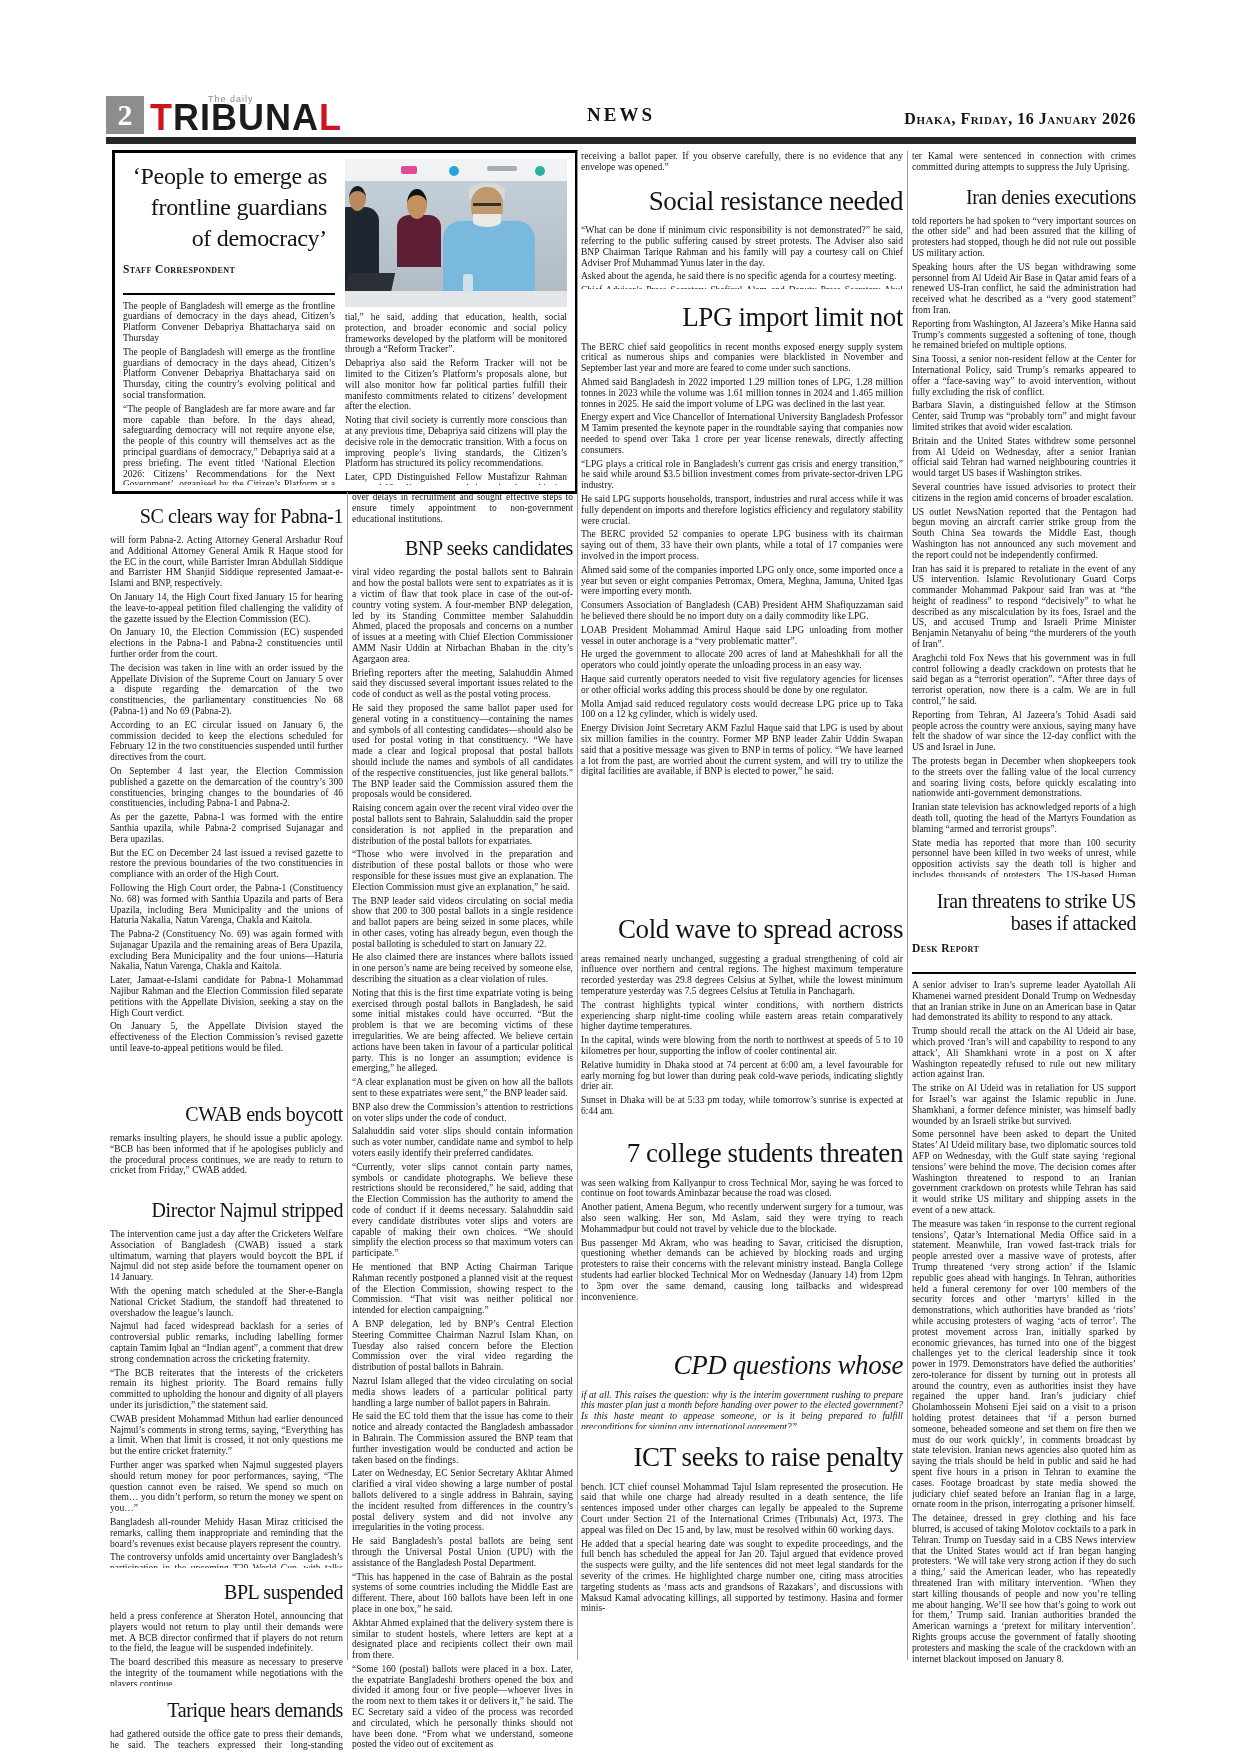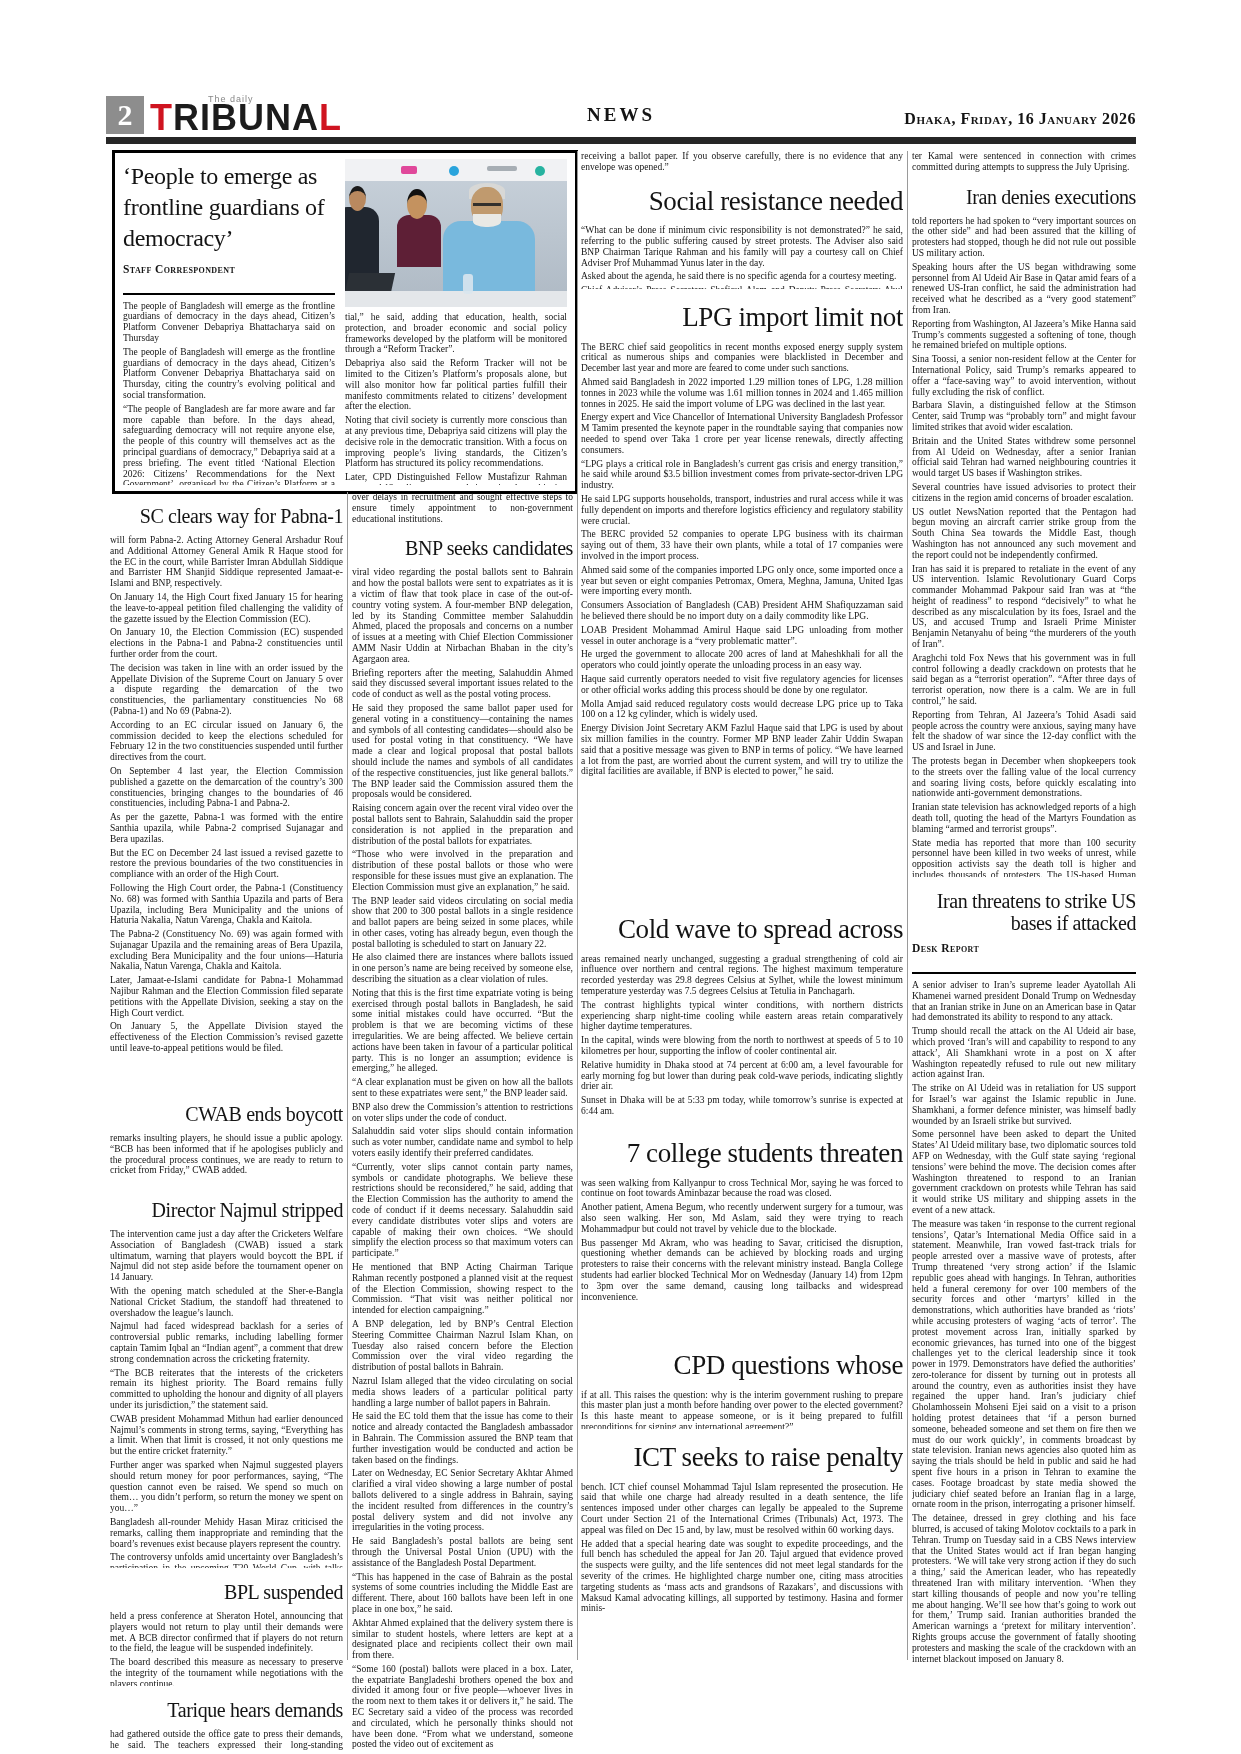--- a/index.html
+++ b/index.html
@@ -18,22 +18,22 @@
   .hdr-section{position:absolute;left:0;right:0;top:10px;text-align:center;font-weight:bold;
                font-size:19px;letter-spacing:3px;font-variant:small-caps;}
   .hdr-date{position:absolute;right:0;top:16px;font-size:16px;font-weight:bold;
             font-variant:small-caps;letter-spacing:0.5px;}
   .toprule{position:absolute;left:106px;top:137px;width:1030px;height:7px;background:#262626;}
   
   .leadbox{position:absolute;left:112px;top:150px;width:444px;height:326px;
            border:3px solid #000;padding:6px 8px;overflow:hidden;display:flex;gap:10px;}
   .lead-left{flex:0 0 212px;overflow:hidden;}
   .lead-right{flex:1;overflow:hidden;}
-  .leadbox h1{font-size:24px;font-weight:400;text-align:left;line-height:1.3;
-              margin:2px 0 8px;letter-spacing:-0.3px;}
+  .leadbox h1{font-size:24px;font-weight:400;text-align:right;line-height:1.3;
+              margin:2px 8px 8px;letter-spacing:-0.3px;}
   .byline{font-variant:small-caps;font-weight:bold;font-size:11.5px;letter-spacing:0.4px;
           border-bottom:2.5px solid #000;padding-bottom:18px;margin:2px 0 6px;}
   
   .photo{position:relative;width:100%;height:148px;background:linear-gradient(#c9d2db,#aeb9c4);
          overflow:hidden;margin-bottom:5px;}
   .ph-banner{position:absolute;left:0;top:0;right:0;height:22px;background:#f1f2f4;}
   .ph-logo{position:absolute;top:7px;border-radius:2px;}
   .ph-table{position:absolute;left:0;bottom:0;right:0;height:16px;background:#e4e7ea;}
   .ph-man-l{position:absolute;left:-6px;bottom:14px;width:40px;height:86px;background:#20262f;border-radius:8px 14px 0 0;}
   .ph-head-l{position:absolute;left:4px;bottom:96px;width:17px;height:20px;background:#b9895f;border-radius:50%;border-top:5px solid #1a1a1a;}
@@ -184,21 +184,21 @@
   <div class="col wide" style="left:581px;top:151px;width:322px;height:1560px;">
     <div class="sect" style="height:138px;">
         <p class="para">receiving a ballot paper. If you observe carefully, there is no evidence that any envelope was opened.”</p>
         <h2 class="headline">Social resistance needed</h2>
         <p class="para">“What can be done if minimum civic responsibility is not demonstrated?” he said, referring to the public suffering caused by street protests. The Adviser also said BNP Chairman Tarique Rahman and his family will pay a courtesy call on Chief Adviser Prof Muhammad Yunus later in the day.</p>
         <p class="para">Asked about the agenda, he said there is no specific agenda for a courtesy meeting.</p>
         <p class="para">Chief Adviser’s Press Secretary Shafiqul Alam and Deputy Press Secretary Abul Kalam Azad Majumder were also present at the media briefing.</p>
       </div>
     <div class="sect" style="height:612px;">
         <h2 class="headline">LPG import limit not</h2>
-        <p class="para">The BERC chief said geopolitics in recent months exposed energy supply system critical as numerous ships and companies were blacklisted in December and December last year and more are feared to come under such sanctions.</p>
+        <p class="para">The BERC chief said geopolitics in recent months exposed energy supply system critical as numerous ships and companies were blacklisted in November and September last year and more are feared to come under such sanctions.</p>
         <p class="para">Ahmed said Bangladesh in 2022 imported 1.29 million tones of LPG, 1.28 million tonnes in 2023 while the volume was 1.61 million tonnes in 2024 and 1.465 million tonnes in 2025. He said the import volume of LPG was declined in the last year.</p>
         <p class="para">Energy expert and Vice Chancellor of International University Bangladesh Professor M Tamim presented the keynote paper in the roundtable saying that companies now needed to spend over Taka 1 crore per year license renewals, directly affecting consumers.</p>
         <p class="para">“LPG plays a critical role in Bangladesh’s current gas crisis and energy transition,” he said while around $3.5 billion investment comes from private-sector-driven LPG industry.</p>
         <p class="para">He said LPG supports households, transport, industries and rural access while it was fully dependent on imports and therefore logistics efficiency and regulatory stability were crucial.</p>
         <p class="para">The BERC provided 52 companies to operate LPG business with its chairman saying out of them, 33 have their own plants, while a total of 17 companies were involved in the import process.</p>
         <p class="para">Ahmed said some of the companies imported LPG only once, some imported once a year but seven or eight companies Petromax, Omera, Meghna, Jamuna, United Igas were importing every month.</p>
         <p class="para">Consumers Association of Bangladesh (CAB) President AHM Shafiquzzaman said he believed there should be no import duty on a daily commodity like LPG.</p>
         <p class="para">LOAB President Mohammad Amirul Haque said LPG unloading from mother vessel in outer anchorage is a “very problematic matter”.</p>
         <p class="para">He urged the government to allocate 200 acres of land at Maheshkhali for all the operators who could jointly operate the unloading process in an easy way.</p>
         <p class="para">Haque said currently operators needed to visit five regulatory agencies for licenses or other official works adding this process should be done by one regulator.</p>
@@ -212,21 +212,21 @@
         <p class="para">In the capital, winds were blowing from the north to northwest at speeds of 5 to 10 kilometres per hour, supporting the inflow of cooler continental air.</p>
         <p class="para">Relative humidity in Dhaka stood at 74 percent at 6:00 am, a level favourable for early morning fog but lower than during peak cold-wave periods, indicating slightly drier air.</p>
         <p class="para">Sunset in Dhaka will be at 5:33 pm today, while tomorrow’s sunrise is expected at 6:44 am.</p>
       </div>
     <div class="sect" style="height:212px;">
         <h2 class="headline">7 college students threaten</h2>
         <p class="para">was seen walking from Kallyanpur to cross Technical Mor, saying he was forced to continue on foot towards Aminbazar because the road was closed.</p>
         <p class="para">Another patient, Amena Begum, who recently underwent surgery for a tumour, was also seen walking. Her son, Md Aslam, said they were trying to reach Mohammadpur but could not travel by vehicle due to the blockade.</p>
         <p class="para">Bus passenger Md Akram, who was heading to Savar, criticised the disruption, questioning whether demands can be achieved by blocking roads and urging protesters to raise their concerns with the relevant ministry instead. Bangla College students had earlier blocked Technical Mor on Wednesday (January 14) from 12pm to 3pm over the same demand, causing long tailbacks and widespread inconvenience.</p>
       </div>
-    <div class="sect" style="height:92px;">
+    <div class="sect" style="height:92px;font-style:italic;">
         <h2 class="headline">CPD questions whose</h2>
         <p class="para">if at all. This raises the question: why is the interim government rushing to prepare this master plan just a month before handing over power to the elected government? Is this haste meant to appease someone, or is it being prepared to fulfill preconditions for signing any international agreement?”</p>
       </div>
     <div class="sect">
         <h2 class="headline">ICT seeks to raise penalty</h2>
         <p class="para">bench. ICT chief counsel Mohammad Tajul Islam represented the prosecution. He said that while one charge had already resulted in a death sentence, the life sentences imposed under other charges can legally be appealed to the Supreme Court under Section 21 of the International Crimes (Tribunals) Act, 1973. The appeal was filed on Dec 15 and, by law, must be resolved within 60 working days.</p>
         <p class="para">He added that a special hearing date was sought to expedite proceedings, and the full bench has scheduled the appeal for Jan 20. Tajul argued that evidence proved the suspects were guilty, and the life sentences did not meet legal standards for the severity of the crimes. He highlighted charge number one, citing mass atrocities targeting students as ‘mass acts and grandsons of Razakars’, and discussions with Maksud Kamal advocating killings, all supported by testimony. Hasina and former minis-</p>
       </div>
   </div>
 

